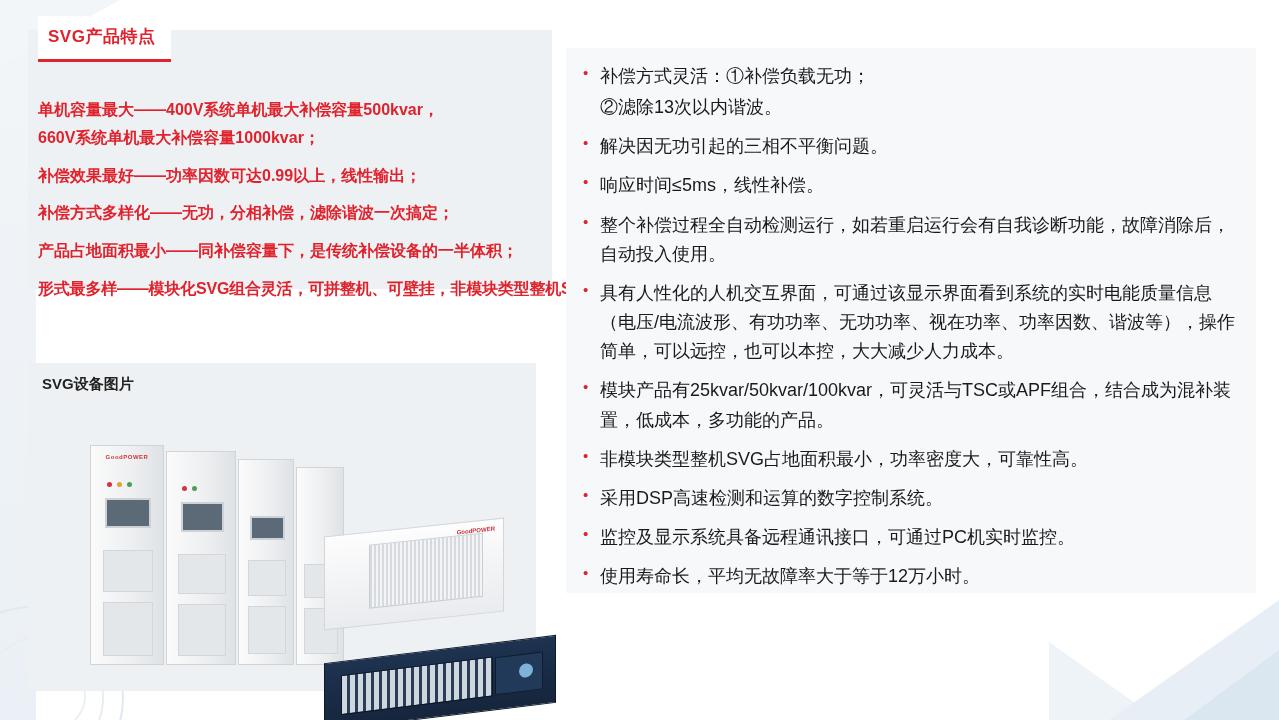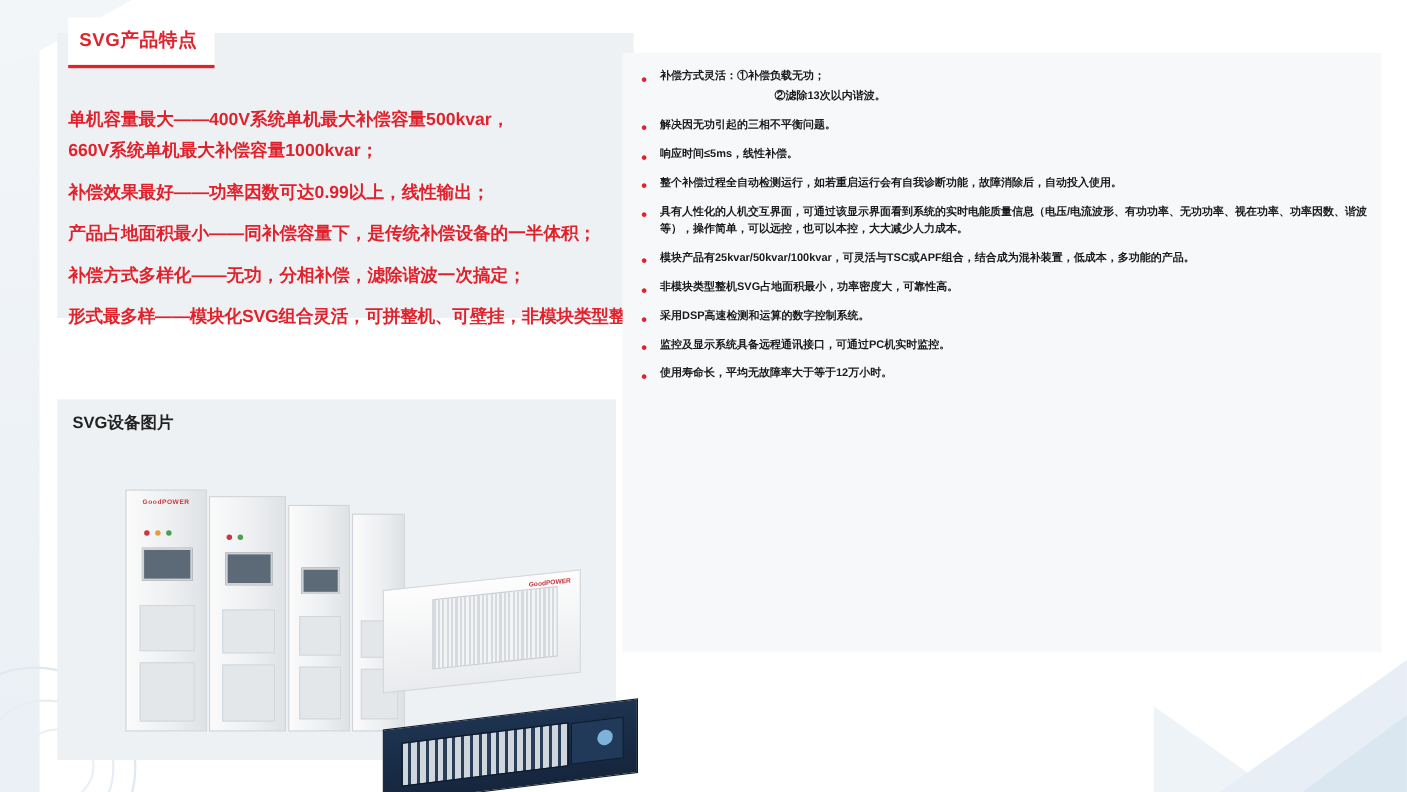--- a/index.html
+++ b/index.html
@@ -58,21 +58,21 @@
     position: absolute;
     left: 0; top: 0;
     width: 0; height: 0;
     border-right: 120px solid transparent;
     border-top: 66px solid #f3f6f9;
   }
 
   
   .left-col {
     position: absolute;
-    left: 52px;
+    left: 28px;
     top: 30px;
     width: 524px;
   }
   .feature-panel {
     position: relative;
     background: #eef1f4;
     width: 524px;
     height: 259px;
     box-sizing: border-box;
   }
@@ -247,38 +247,36 @@
     padding: 14px 12px 10px 14px;
   }
   ul.bullets {
     margin: 0;
     padding: 0;
     list-style: none;
   }
   ul.bullets > li {
     position: relative;
     padding-left: 20px;
-    font-size: 10px;
+    font-size: 18px;
     color: #1a1a1a;
     line-height: 1.62;
     margin-bottom: 10px;
-    font-weight: bold;
   }
   ul.bullets > li::before {
     content: "•";
     position: absolute;
     left: 3px;
     top: -1px;
     color: #e0222c;
     font-size: 15px;
     line-height: 1.6;
   }
   .sub-indent {
     display: block;
-    margin-left: 104px;
     margin-top: 2px;
   }
 </style>
 </head>
 <body>
 
 <div class="bg">
   <div class="bg-left-band"></div>
   <div class="bg-corner-tl"></div>
   <div class="bg-ring r1"></div>
@@ -293,22 +291,22 @@
 
   <div class="feature-panel">
     <div class="feature-title-box">
       <div class="feature-title">SVG产品特点</div>
     </div>
 
     <div class="feature-list">
       <div class="feature-line">单机容量最大——400V系统单机最大补偿容量500kvar，</div>
       <div class="feature-line indented">660V系统单机最大补偿容量1000kvar；</div>
       <div class="feature-line">补偿效果最好——功率因数可达0.99以上，线性输出；</div>
+      <div class="feature-line">补偿方式多样化——无功，分相补偿，滤除谐波一次搞定；</div>
       <div class="feature-line">产品占地面积最小——同补偿容量下，是传统补偿设备的一半体积；</div>
-      <div class="feature-line">补偿方式多样化——无功，分相补偿，滤除谐波一次搞定；</div>
       <div class="feature-line last">形式最多样——模块化SVG组合灵活，可拼整机、可壁挂，非模块类型整机SVG占地面积最小。</div>
     </div>
   </div>
 
   <div class="image-panel">
     <div class="image-panel-title">SVG设备图片</div>
 
     <div class="photo-area">
 
       <div class="cabinets">

